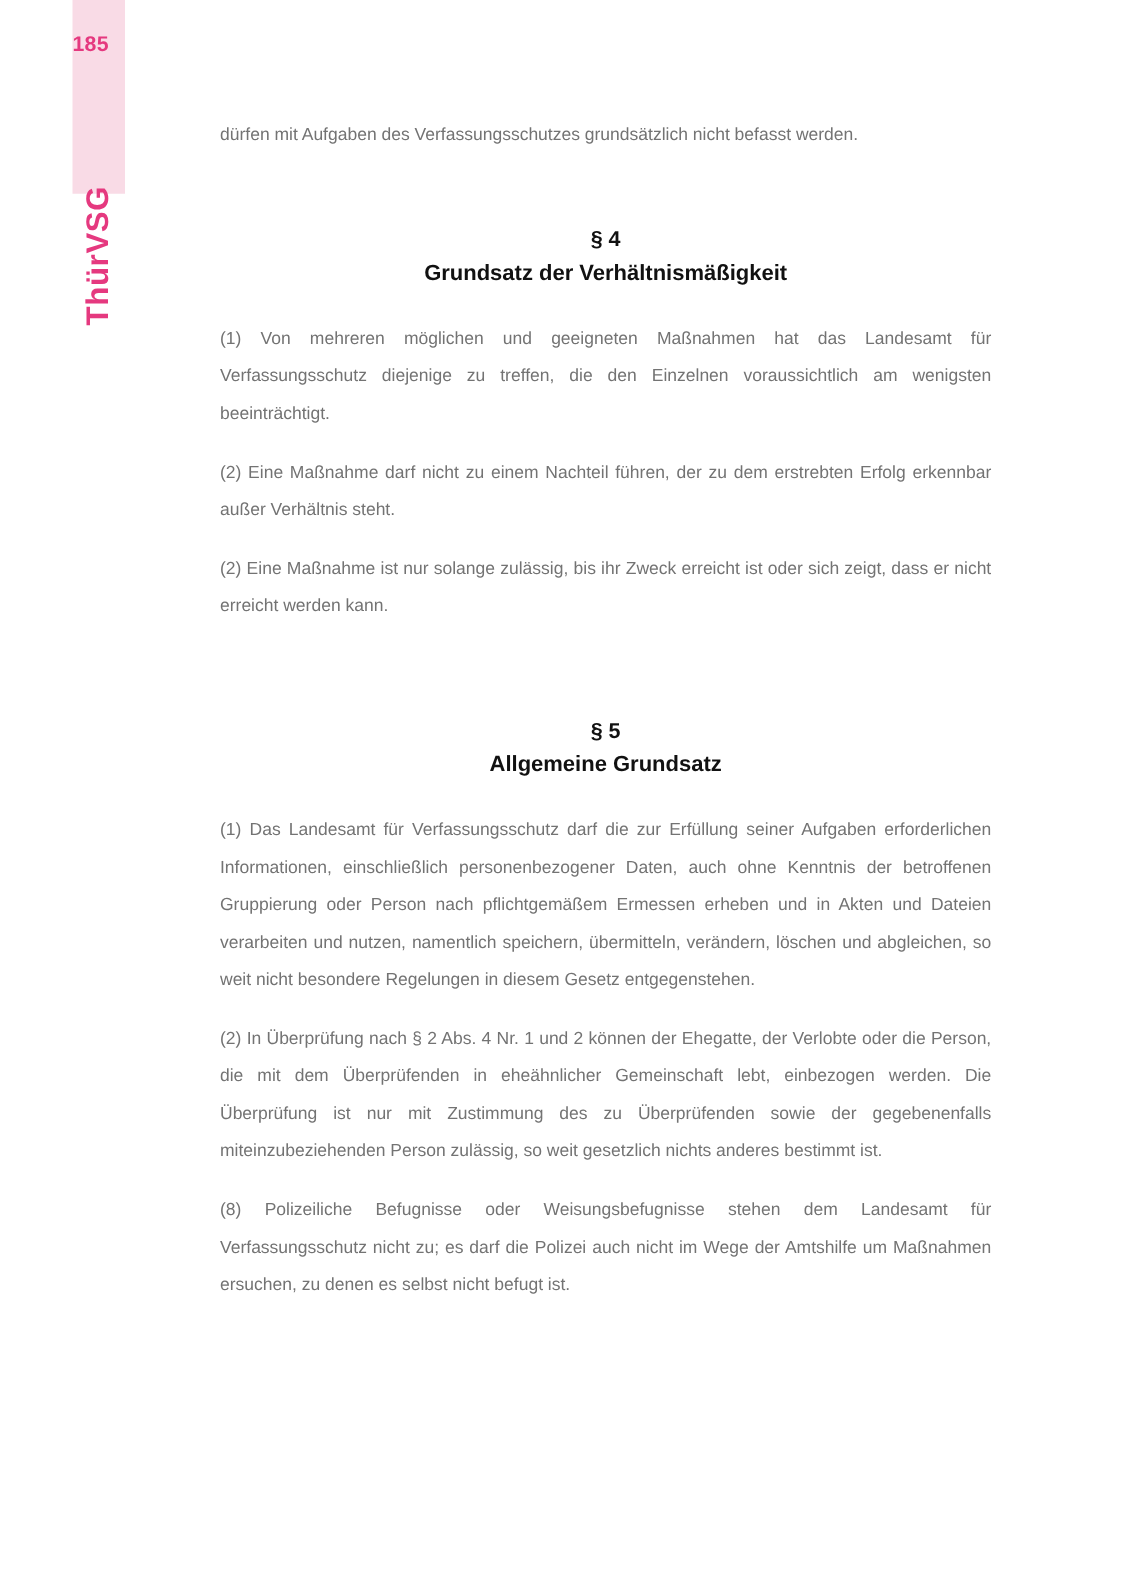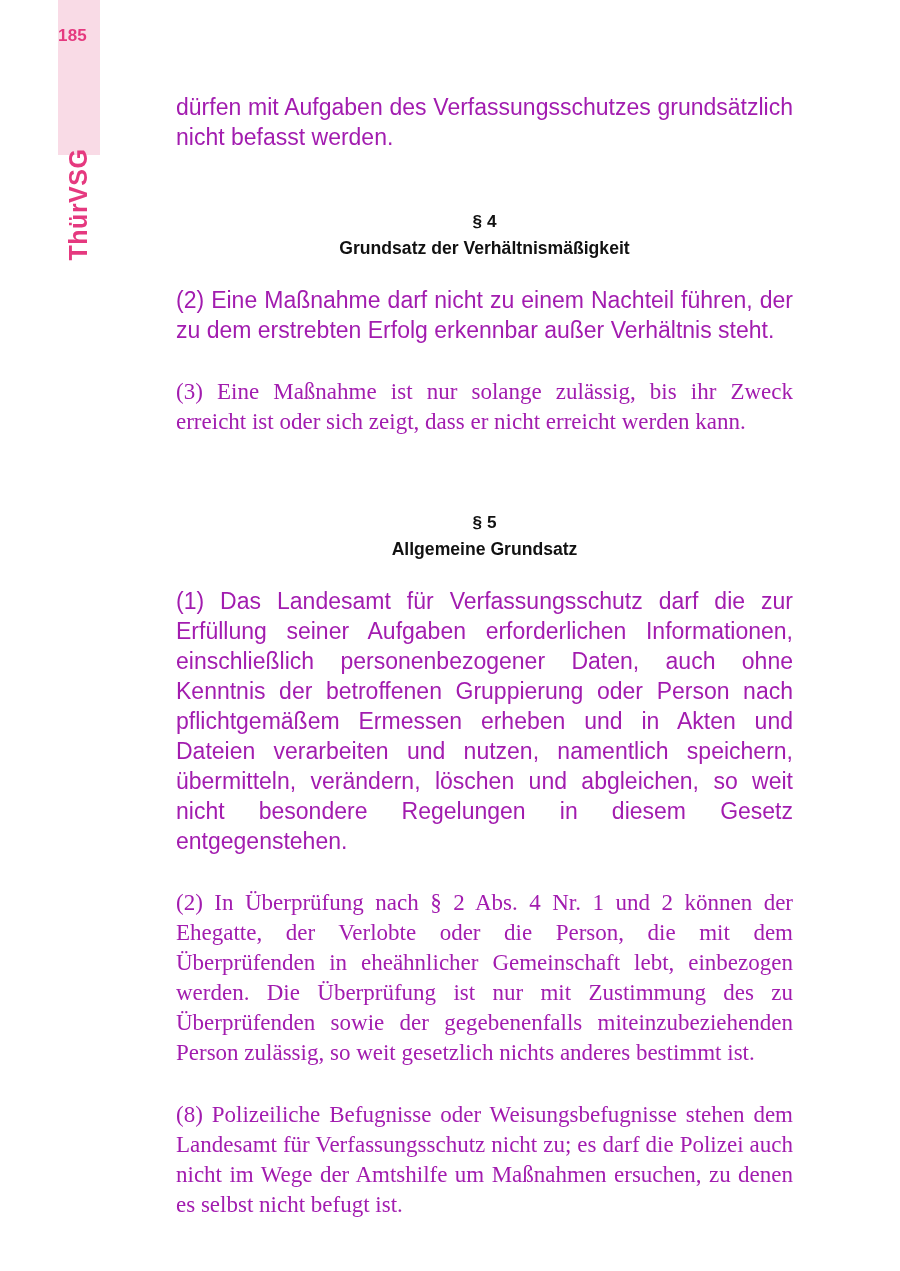--- a/index.html
+++ b/index.html
@@ -62,32 +62,31 @@
   
   .content {
     position: absolute;
     left: 176px;
     top: 92px;
     width: 617px;
   }
 
   p.body {
     margin: 0 0 0 0;
-    font-size: 23px;
+    font-size: 14px;
     line-height: 30px;
     text-align: justify;
     text-justify: inter-word;
-    color: #a21caf;
+    color: #737373;
     -webkit-hyphens: manual;
     hyphens: manual;
   }
 
   p.body + p.body {
-    margin-top: 32px;
-    font-family: Liberation Serif, serif;
+    margin-top: 17px;
   }
 
   .section-head {
     text-align: center;
     margin: 0;
   }
   .section-head .sec-num {
     display: block;
     font-size: 17.2px;
     font-weight: 700;
@@ -125,22 +124,23 @@
 
   <div class="gap-before-s4"></div>
 
   <div class="section-head">
     <span class="sec-num">§ 4</span>
     <span class="sec-title">Grundsatz der Verhältnismäßigkeit</span>
   </div>
 
   <div class="gap-after-s4"></div>
 
+  <p class="body">(1) Von mehreren möglichen und geeigneten Maßnahmen hat das Landesamt für Verfassungsschutz diejenige zu treffen, die den Einzelnen voraussichtlich am wenigsten beeinträchtigt.</p>
   <p class="body">(2) Eine Maßnahme darf nicht zu einem Nachteil führen, der zu dem erstrebten Erfolg erkennbar außer Verhältnis steht.</p>
-  <p class="body">(3) Eine Maßnahme ist nur solange zulässig, bis ihr Zweck erreicht ist oder sich zeigt, dass er nicht erreicht werden kann.</p>
+  <p class="body">(2) Eine Maßnahme ist nur solange zulässig, bis ihr Zweck erreicht ist oder sich zeigt, dass er nicht erreicht werden kann.</p>
 
   <div class="gap-before-s5"></div>
 
   <div class="section-head">
     <span class="sec-num">§ 5</span>
     <span class="sec-title">Allgemeine Grundsatz</span>
   </div>
 
   <div class="gap-after-s5"></div>
 

